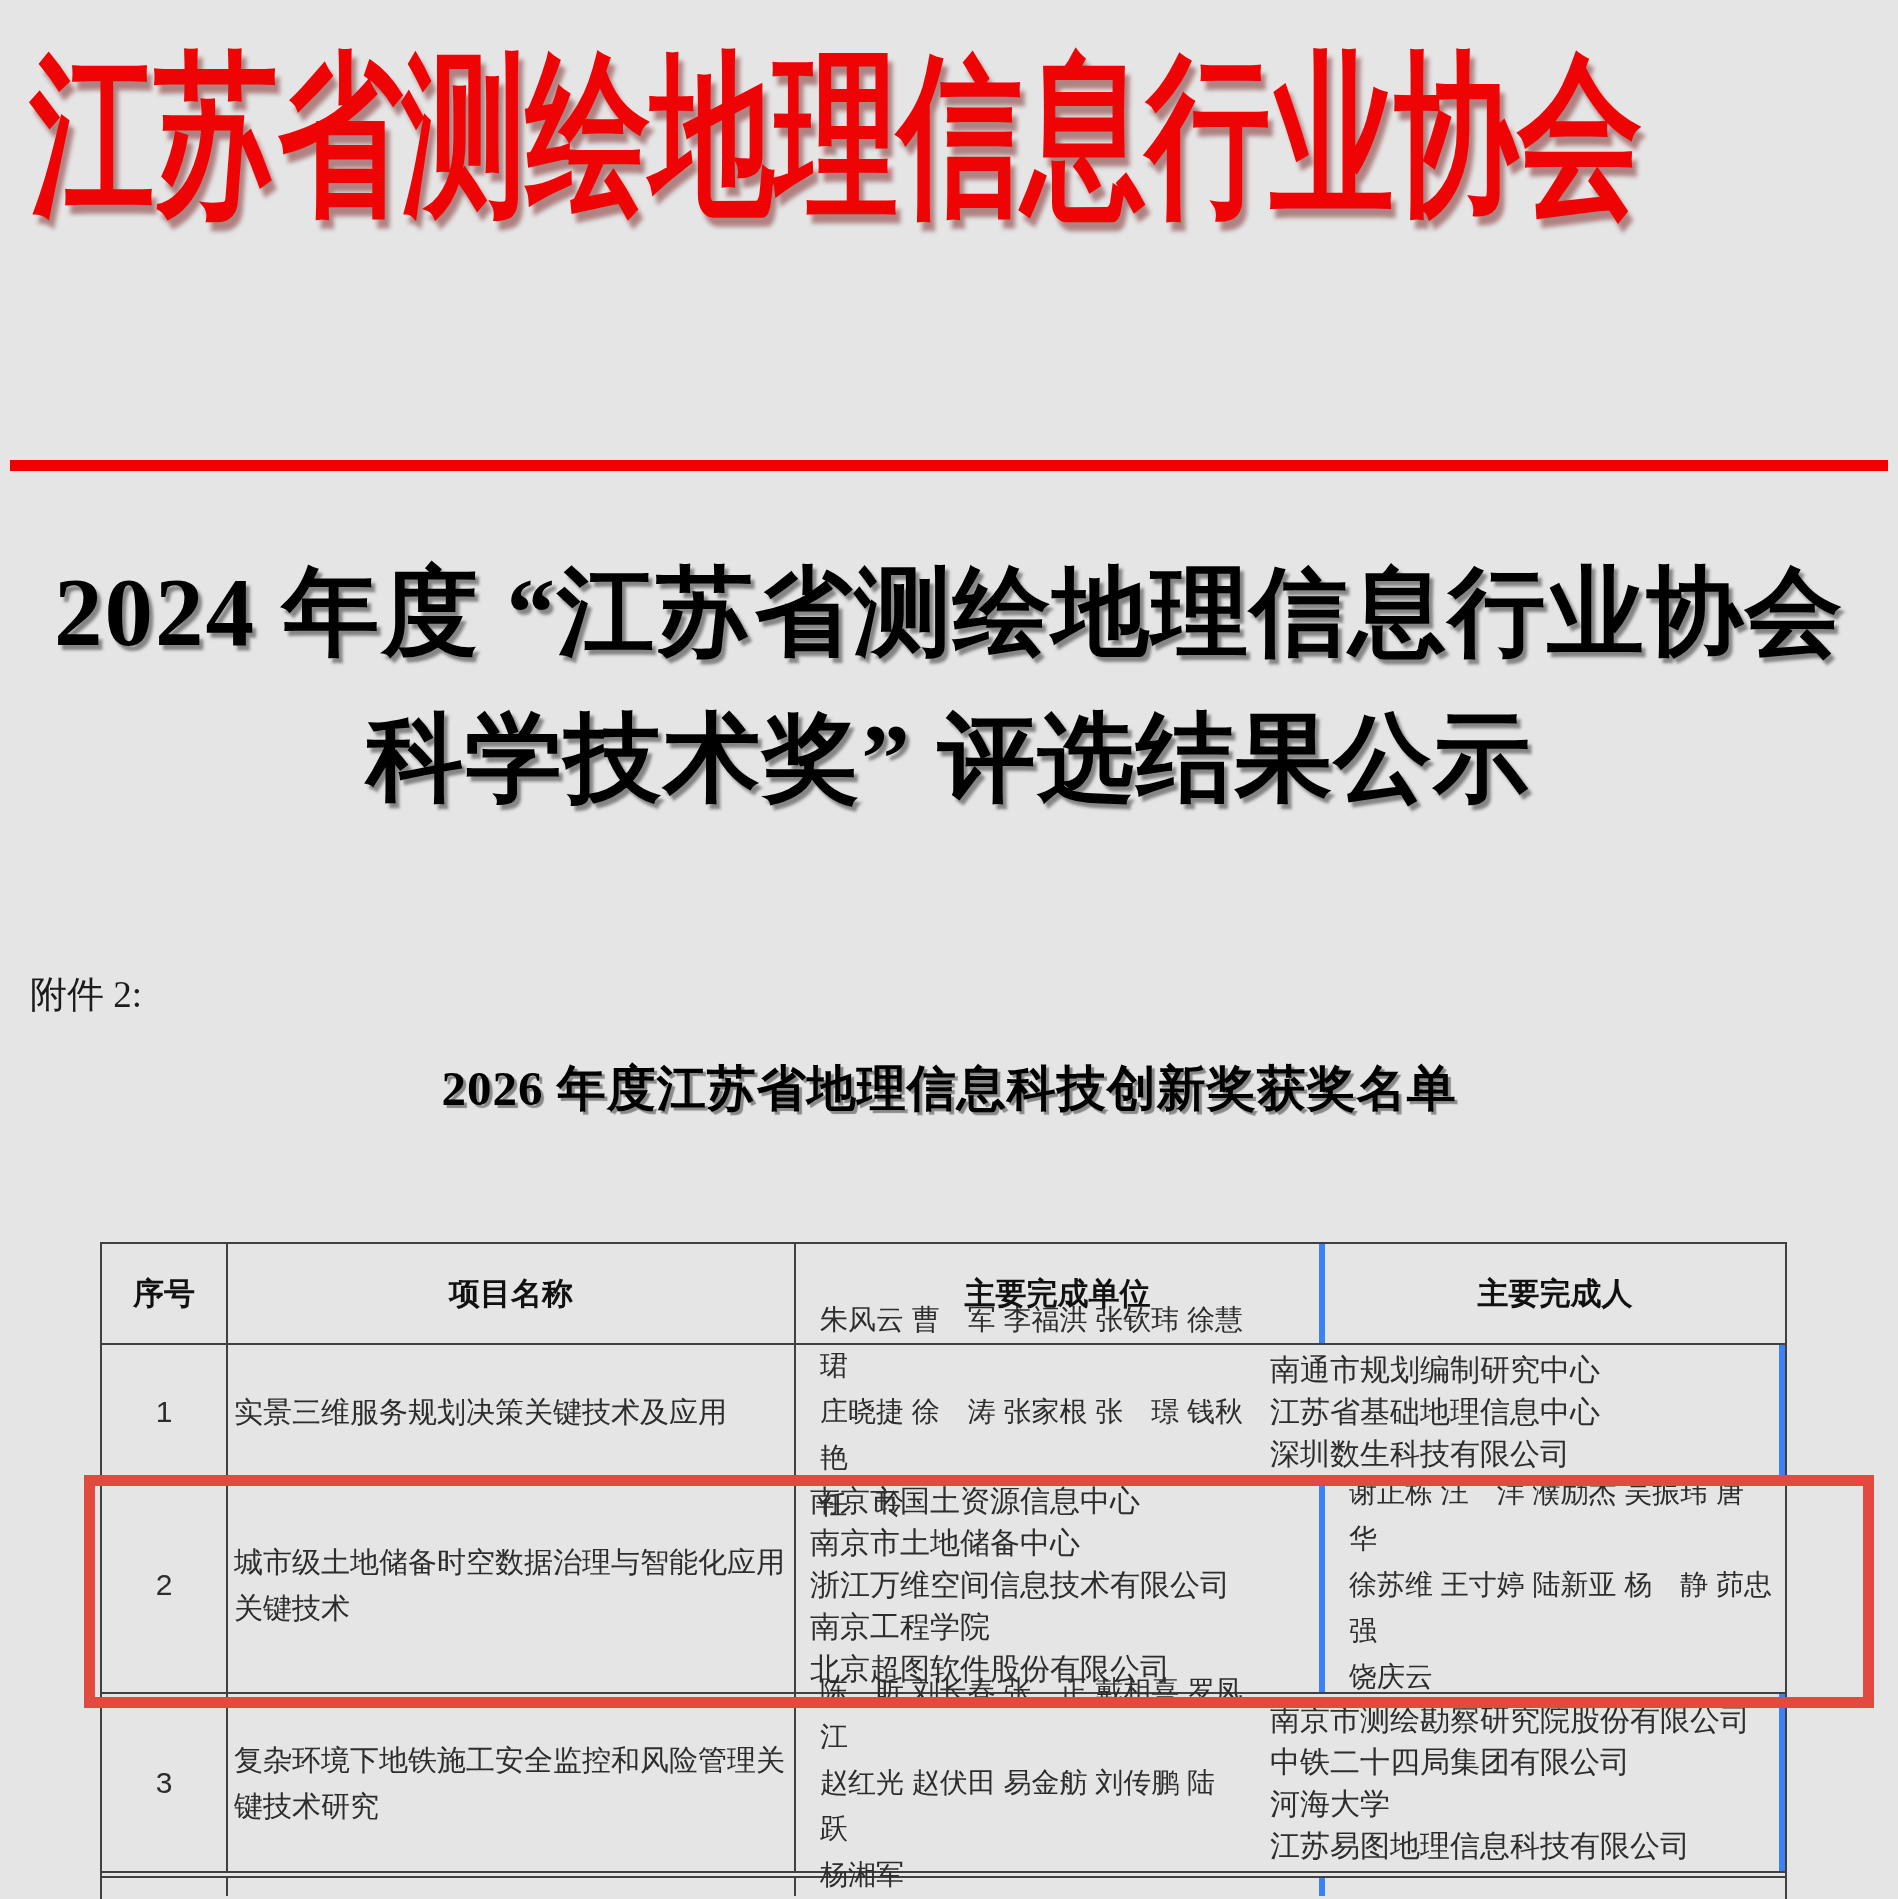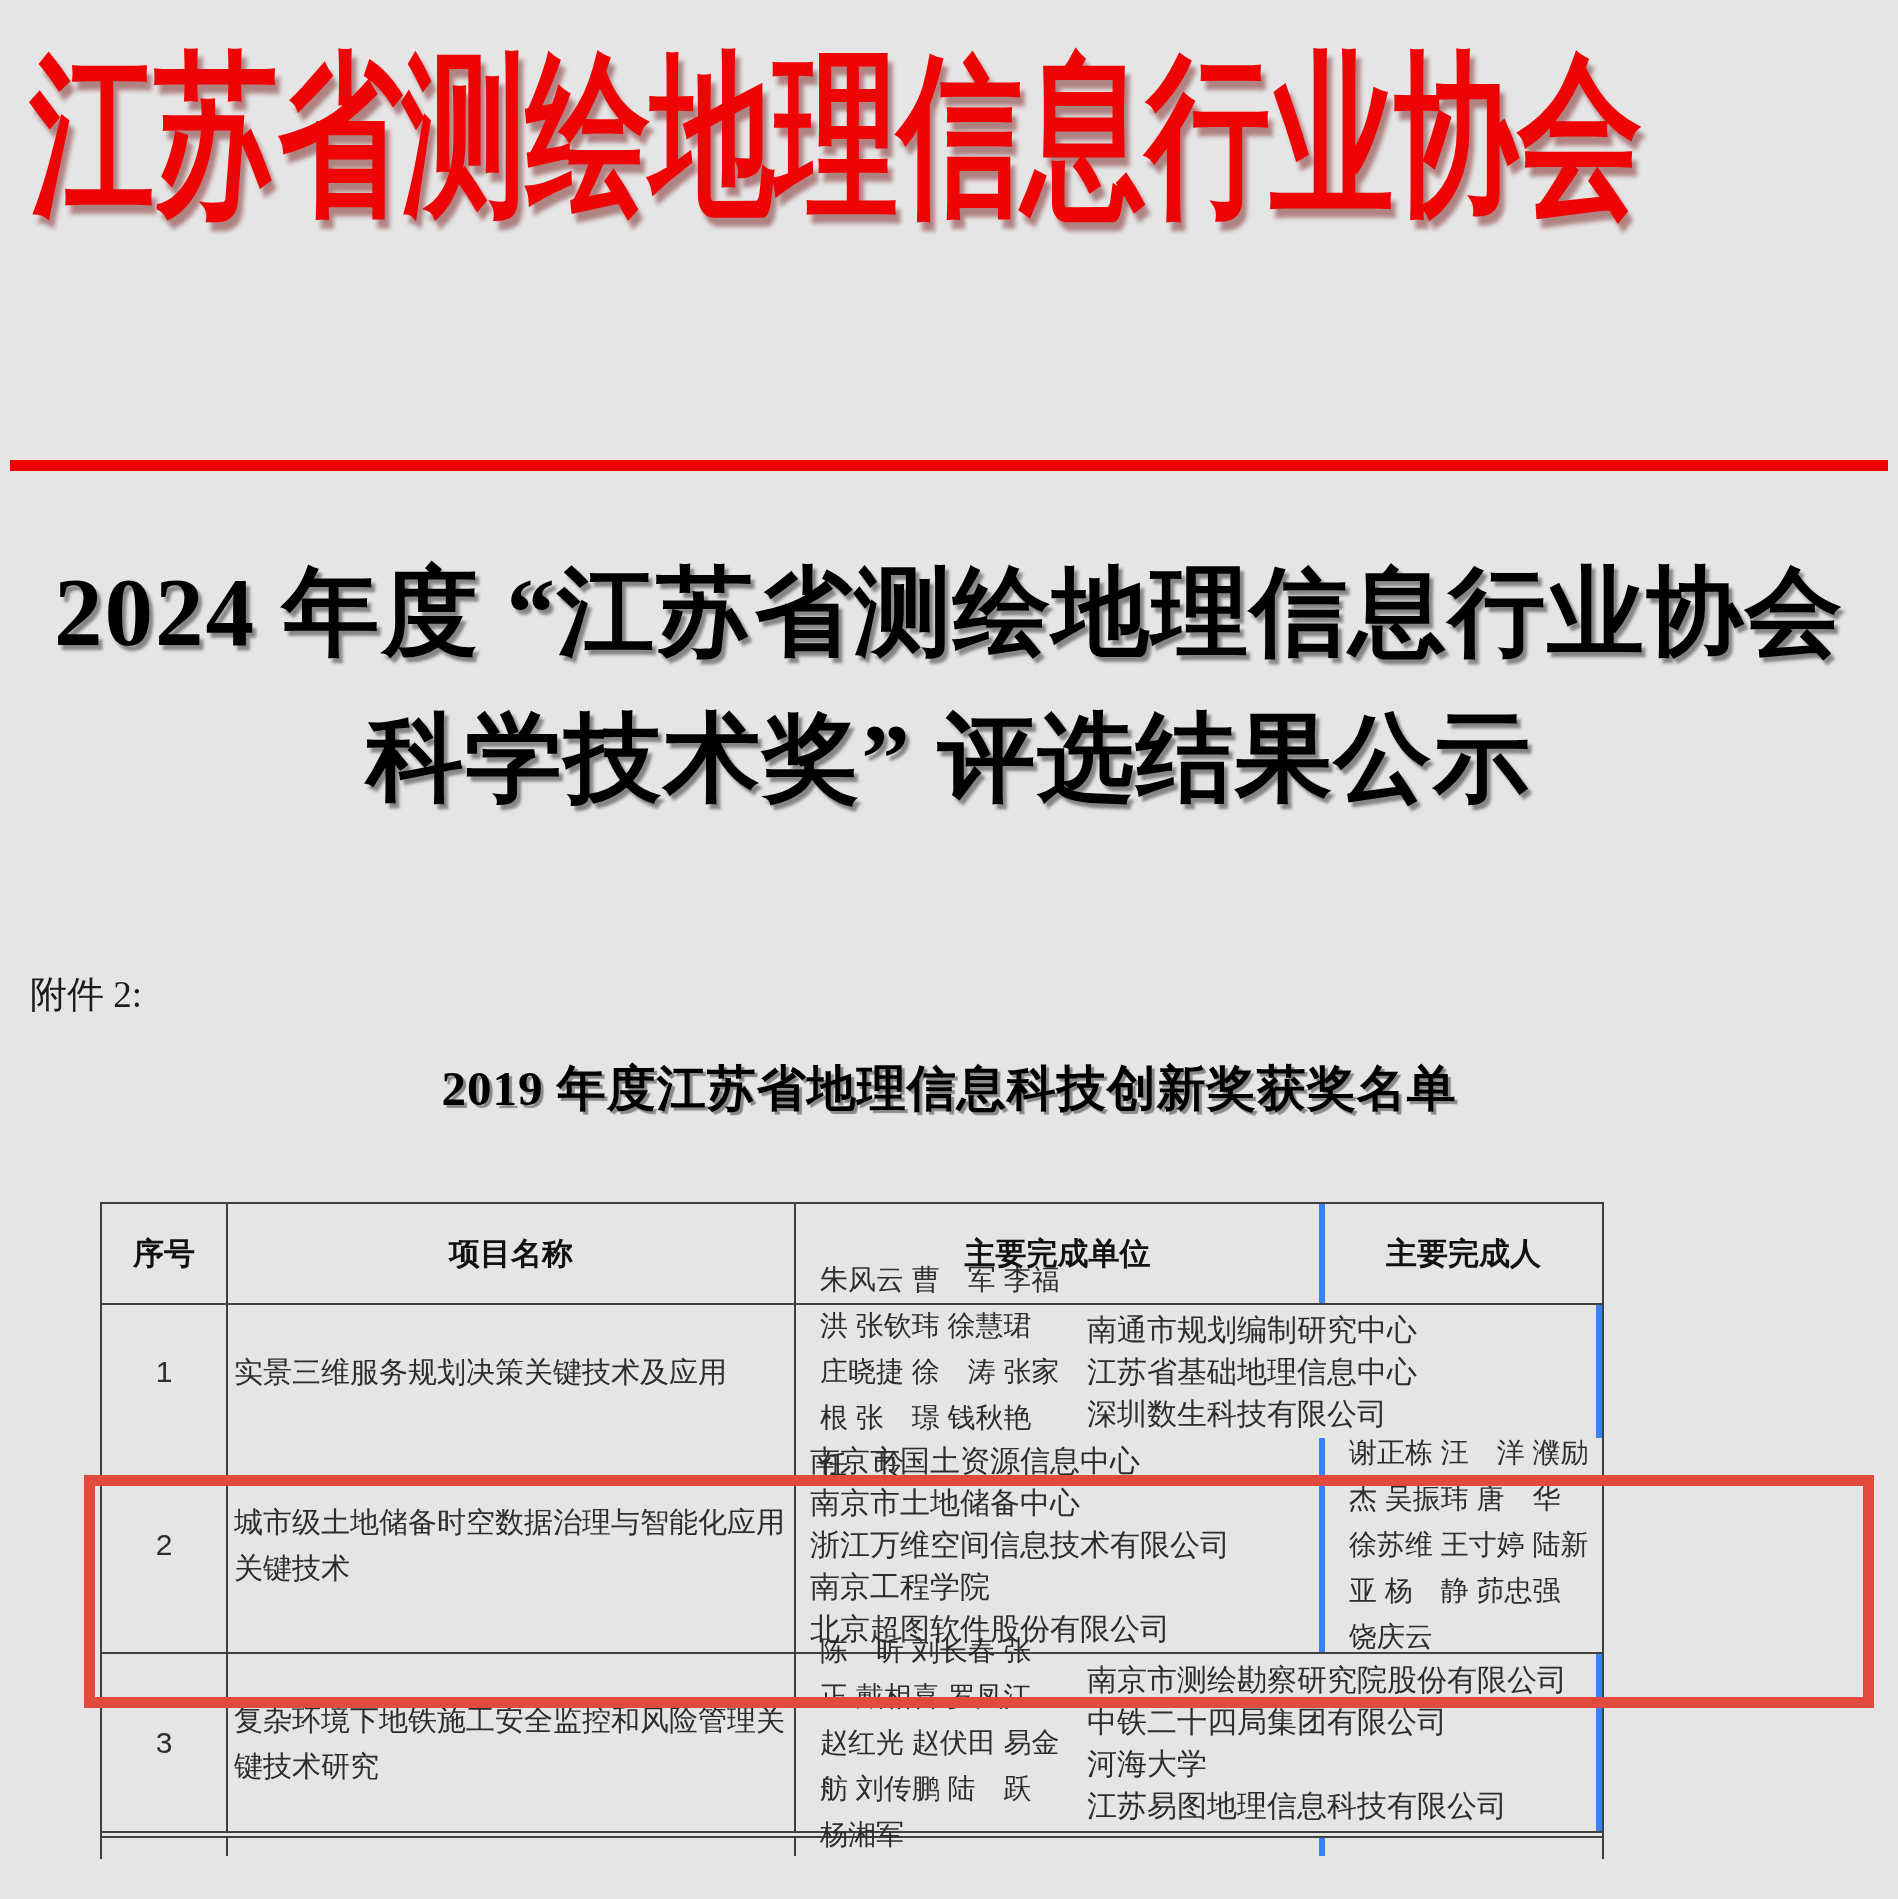--- a/index.html
+++ b/index.html
@@ -47,21 +47,21 @@
   }
   .prize{
     position:absolute;left:0;top:1160px;width:100%;
     text-align:center;font-weight:bold;color:#000;
     font-size:43px;
     text-shadow:2px 3px 1px rgba(0,0,0,0.4);
     font-family:"Liberation Serif", serif;
   }
   
   .award-table{
-    position:absolute;left:100px;top:1202px;width:1504px;height:657px;
+    position:absolute;left:100px;top:1242px;width:1687px;height:657px;
     border-top:2px solid #404040;
     border-left:2px solid #404040;
     border-right:2px solid #404040;
     box-sizing:border-box;
     font-family:"Liberation Sans", sans-serif;
     color:#2d2d2d;
   }
   .trow{display:flex;box-sizing:border-box;}
   .th-row{height:101px;border-bottom:2px solid #404040;}
   .row-1{height:133px;}
@@ -97,21 +97,21 @@
 
   <div class="red-rule"></div>
 
   <div class="doc-title">
     <div>2024 年度 “江苏省测绘地理信息行业协会</div>
     <div>科学技术奖” 评选结果公示</div>
   </div>
 
   <div class="attachment">附件 2:</div>
 
-  <div class="list-title">2019 年度江苏省地理信息科技创新奖获奖名单</div>
+  <div class="list-title">2026 年度江苏省地理信息科技创新奖获奖名单</div>
 
 
   <div class="award-table">
 
     <div class="trow th-row">
       <div class="td c1">序号</div>
       <div class="td c2">项目名称</div>
       <div class="td c3">主要完成单位</div>
       <div class="td c4">主要完成人</div>
     </div>

